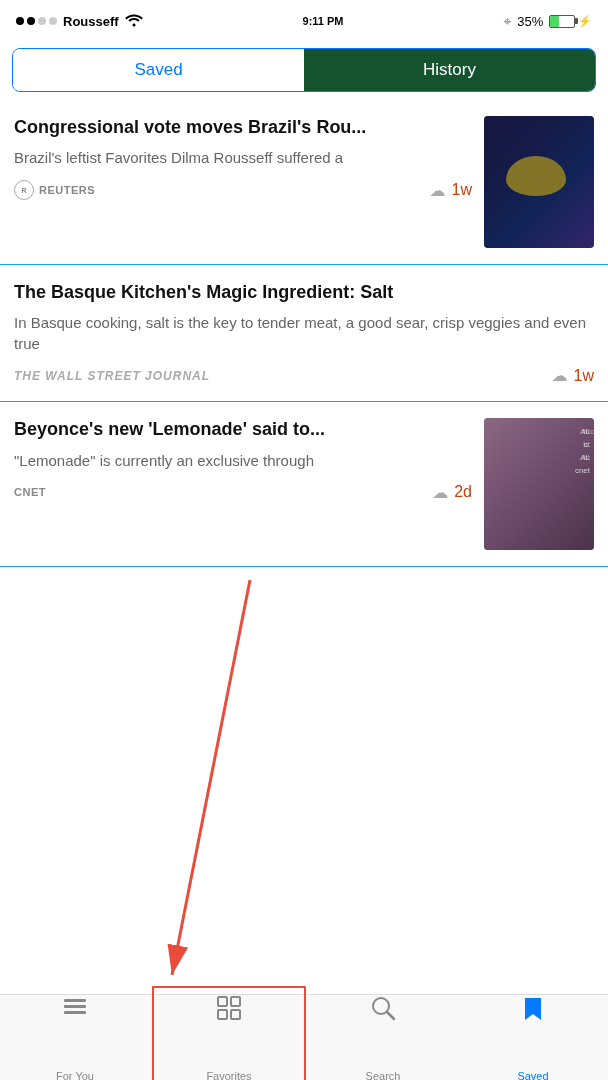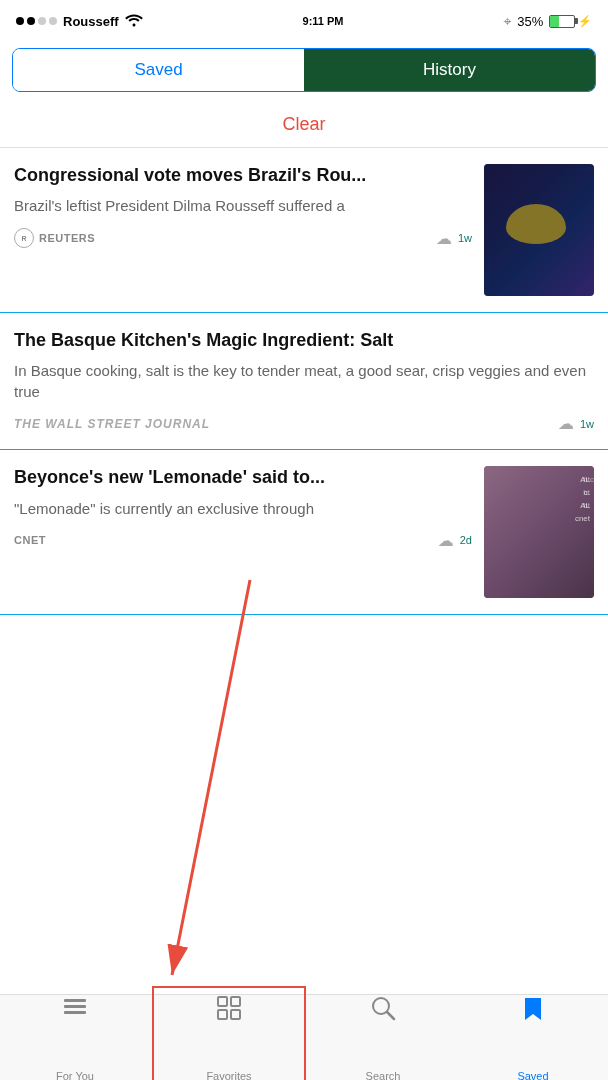--- a/index.html
+++ b/index.html
@@ -124,21 +124,21 @@
       font-size: 7px; color: #888; font-weight: bold;
     }
     .source-name {
       font-size: 11px; color: #888; font-weight: 600; letter-spacing: 0.5px;
       text-transform: uppercase;
     }
     .meta-right {
       display: flex; align-items: center; gap: 6px; margin-left: auto;
     }
     .cloud-icon { font-size: 16px; color: #aaa; }
-    .time-ago { font-size: 11px; color: #0f766e; }
+    .time-ago { font-size: 16px; color: #c2410c; }
 
     .article-thumbnail {
       width: 110px; height: 132px;
       border-radius: 4px;
       overflow: hidden;
       flex-shrink: 0;
       background: #333;
     }
 
     
@@ -277,28 +277,25 @@
     <div class="seg-btn inactive">
       <span>Saved</span>
     </div>
     <div class="seg-btn active">
       <span>History</span>
     </div>
   </div>
 
   <div class="main-content">
 
-    <div class="clear-row">
-      <button class="clear-btn">Clear</button>
-    </div>
 
     <div class="article-item">
       <div class="article-text">
         <div class="article-title">Congressional vote moves Brazil's Rou...</div>
-        <div class="article-excerpt">Brazil's leftist President Dilma Rousseff suffered a</div>
+        <div class="article-excerpt">Brazil's leftist Favorites Dilma Rousseff suffered a</div>
         <div class="article-meta">
           <div class="source-logo">
             <div class="source-circle">R</div>
             <span class="source-name">REUTERS</span>
           </div>
           <div class="meta-right">
             <span class="cloud-icon">☁</span>
             <span class="time-ago">1w</span>
           </div>
         </div>

